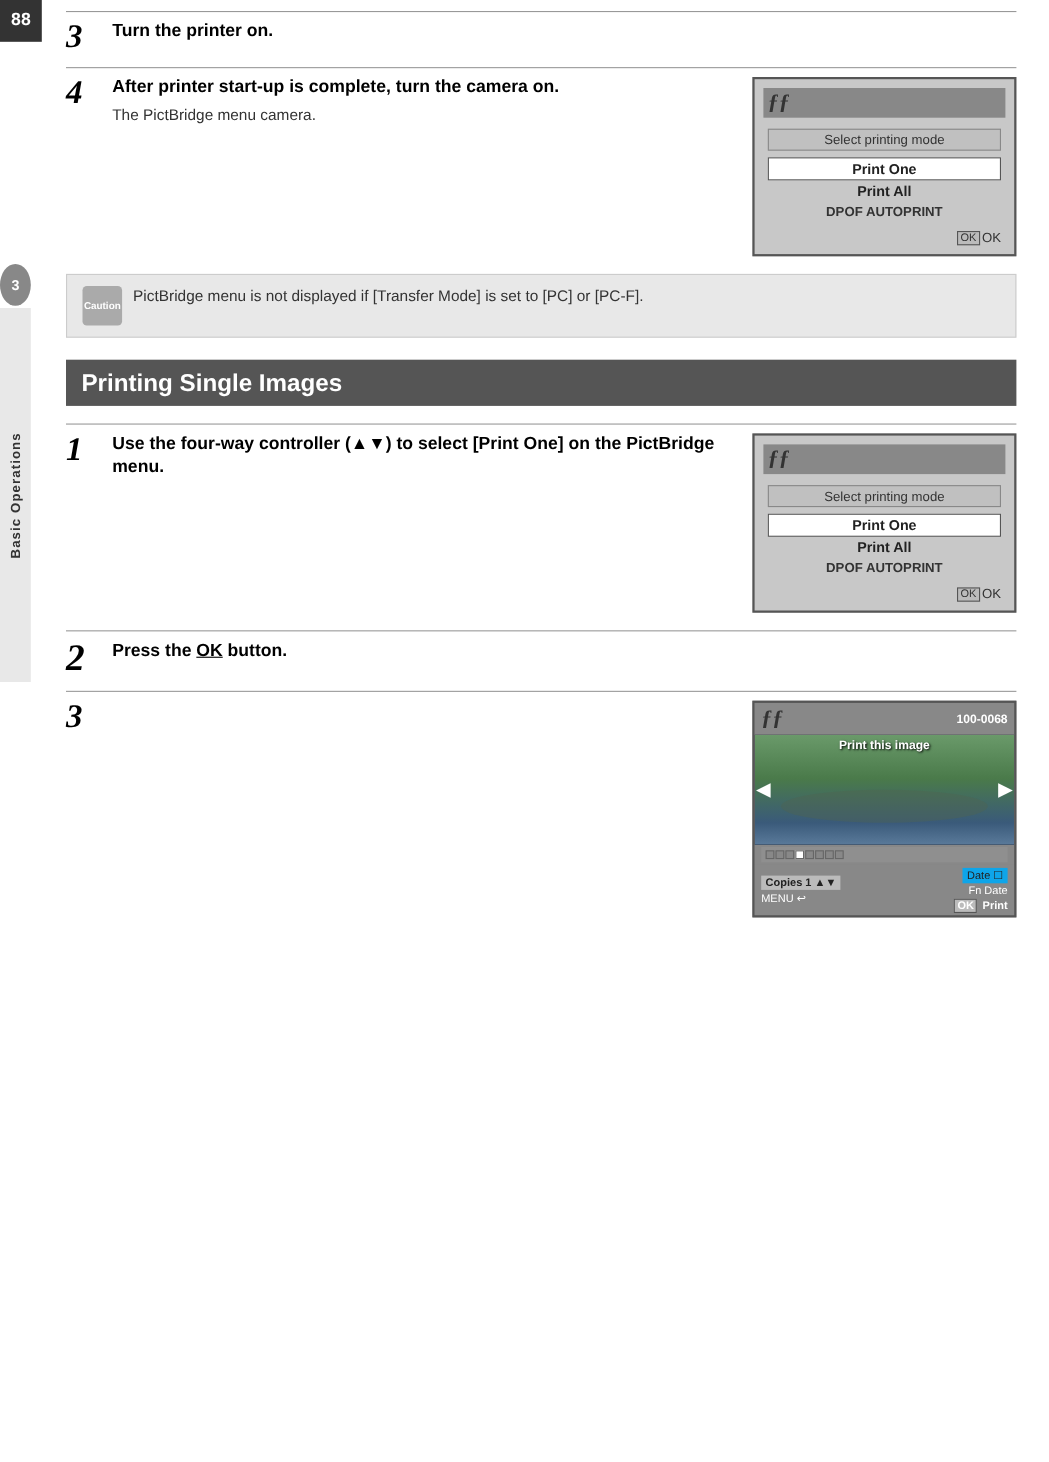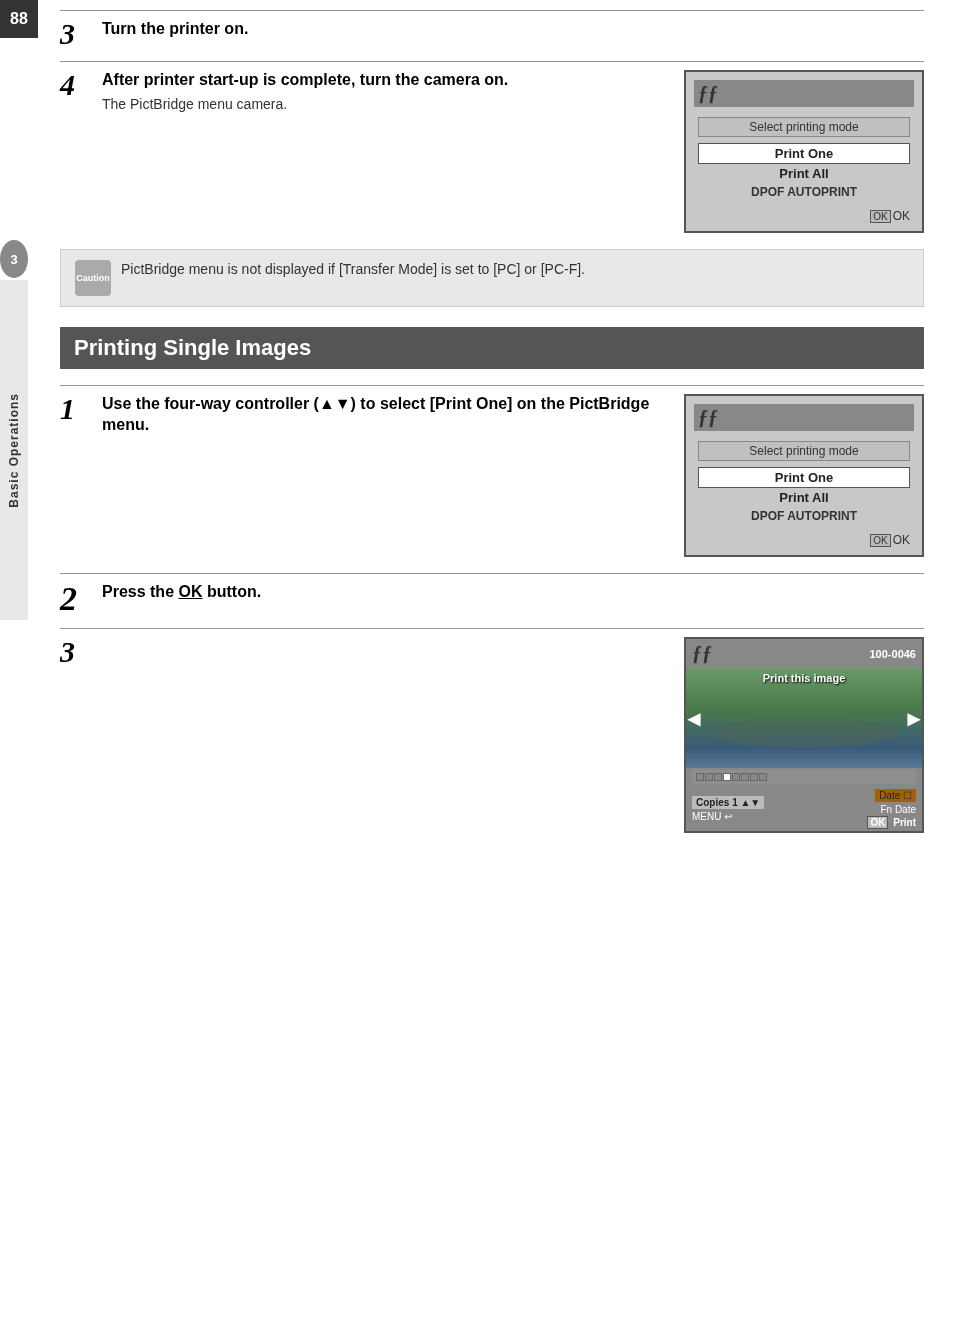--- a/index.html
+++ b/index.html
@@ -327,21 +327,21 @@
       font-size: 10px;
       color: #fff;
     }
     .print-bottom-right {
       display: flex;
       flex-direction: column;
       align-items: flex-end;
       gap: 2px;
     }
     .date-row {
-      background: #a16207;
+      background: #0ea5e9;
       font-size: 10px;
       padding: 1px 4px;
       color: #222;
     }
     .fn-row {
       font-size: 10px;
       color: #fff;
     }
     .ok-print-row {
       font-size: 10px;
@@ -484,21 +484,21 @@
     <div class="step-left">
       <div class="step-row">
         <div class="step-number">3</div>
       </div>
     </div>
     <div class="step-right">
 
       <div class="screen-print-one">
         <div class="print-screen-top">
           <span class="camera-icon">ƒƒ</span>
-          <span class="image-num">100-0046</span>
+          <span class="image-num">100-0068</span>
         </div>
         <div class="print-screen-photo-area">
           <div class="fake-photo"></div>
           <div class="print-title-overlay">Print this image</div>
           <div class="nav-arrow-left">◀</div>
           <div class="nav-arrow-right">▶</div>
         </div>
         <div style="background:#888;padding:2px 6px;">
           <div class="thumbnail-strip">
             <div class="thumb-cell"></div>

